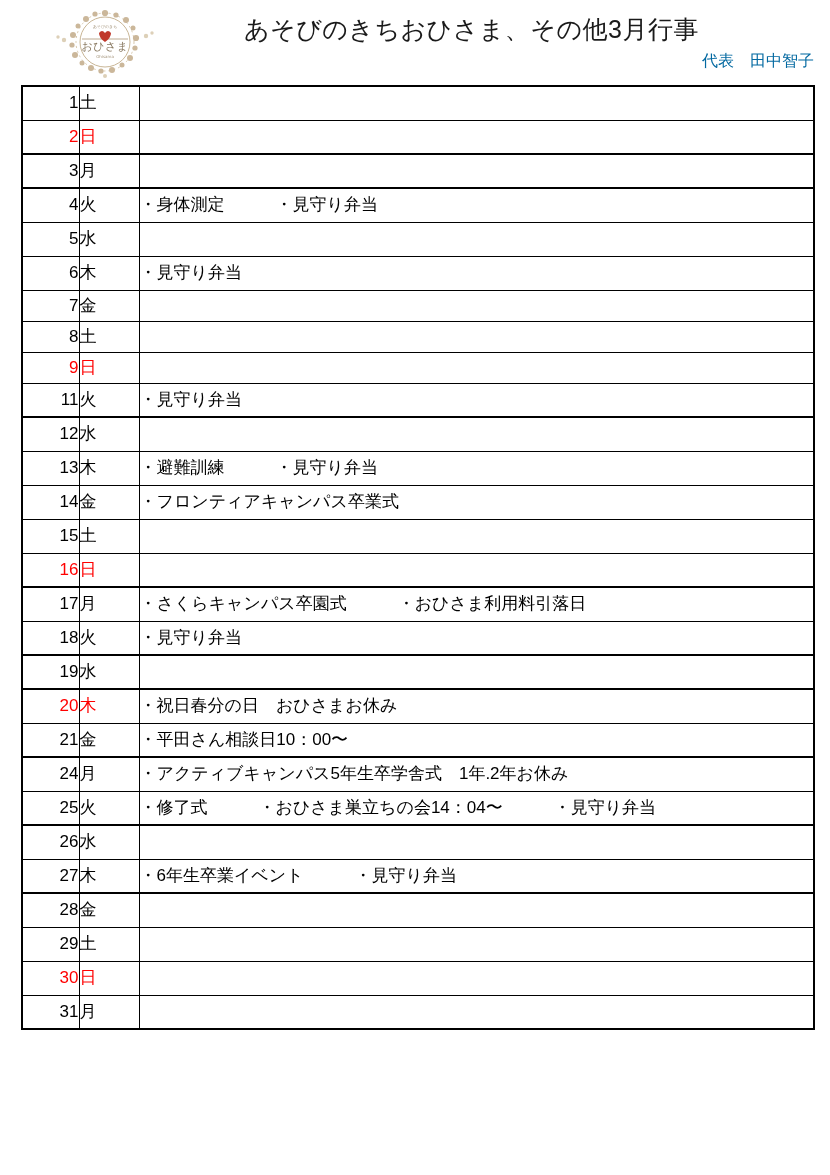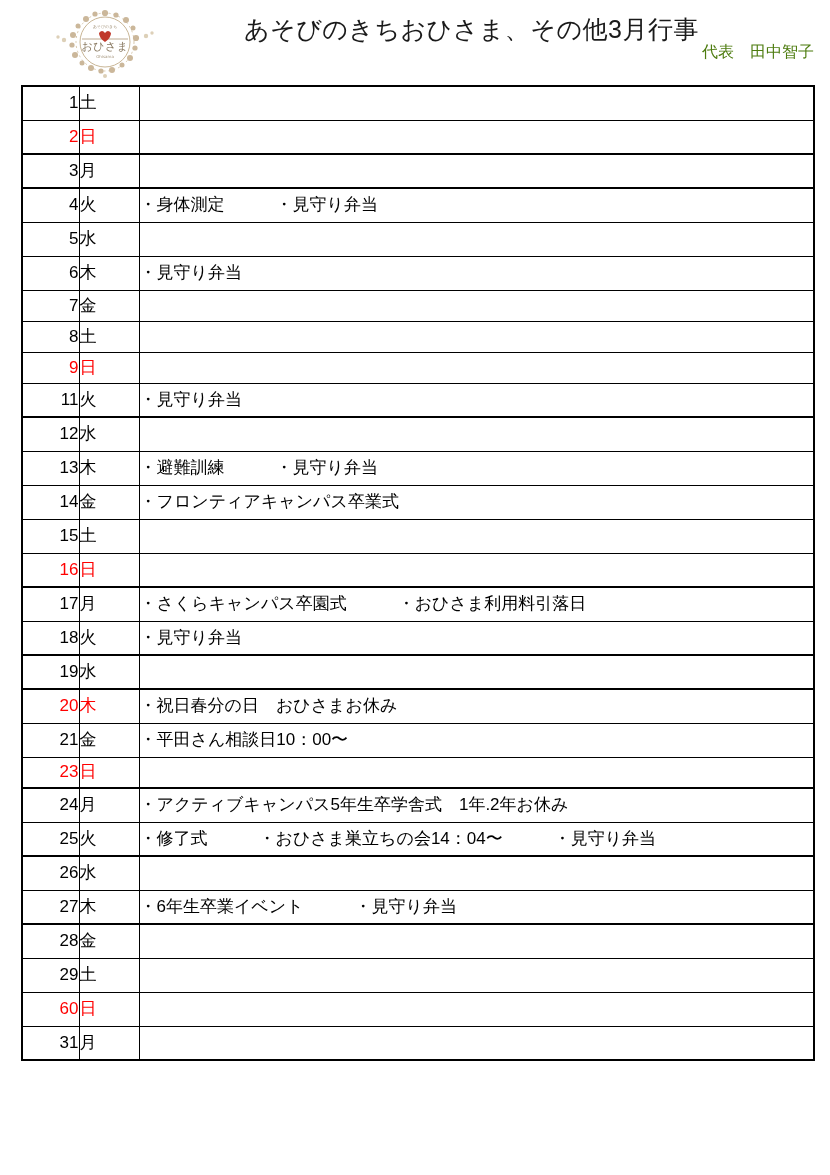--- a/index.html
+++ b/index.html
@@ -44,24 +44,24 @@
     font-size: 25px;
     letter-spacing: 0.5px;
     white-space: nowrap;
     color: #1a1a1a;
     margin-left: 48px;
   }
 
   .rep-line {
     position: absolute;
     right: 16px;
-    top: 42px;
+    top: 51px;
     font-size: 16px;
     white-space: nowrap;
-    color: #4d7c0f;
+    color: #0369a1;
   }
 
   
   .cal-wrap {
     position: absolute;
     left: 21px;
     top: 85px;
     width: 794px;
   }
 
@@ -267,25 +267,20 @@
           <tr class="holiday thick-top">
             <td class="c-day">20</td>
             <td class="c-dow">木</td>
             <td class="c-event">・祝日春分の日　おひさまお休み</td>
           </tr>
           <tr>
             <td class="c-day">21</td>
             <td class="c-dow">金</td>
             <td class="c-event">・平田さん相談日10：00〜</td>
           </tr>
-          <tr class="holiday short">
-            <td class="c-day">23</td>
-            <td class="c-dow">日</td>
-            <td class="c-event"></td>
-          </tr>
           <tr class="thick-top">
             <td class="c-day">24</td>
             <td class="c-dow">月</td>
             <td class="c-event">・アクティブキャンパス5年生卒学舎式　1年.2年お休み</td>
           </tr>
           <tr>
             <td class="c-day">25</td>
             <td class="c-dow">火</td>
             <td class="c-event">・修了式　　　・おひさま巣立ちの会14：04〜　　　・見守り弁当</td>
           </tr>
@@ -303,21 +298,21 @@
             <td class="c-day">28</td>
             <td class="c-dow">金</td>
             <td class="c-event"></td>
           </tr>
           <tr>
             <td class="c-day">29</td>
             <td class="c-dow">土</td>
             <td class="c-event"></td>
           </tr>
           <tr class="holiday">
-            <td class="c-day">60</td>
+            <td class="c-day">30</td>
             <td class="c-dow">日</td>
             <td class="c-event"></td>
           </tr>
           <tr>
             <td class="c-day">31</td>
             <td class="c-dow">月</td>
             <td class="c-event"></td>
           </tr>
         </tbody>
     </table>

